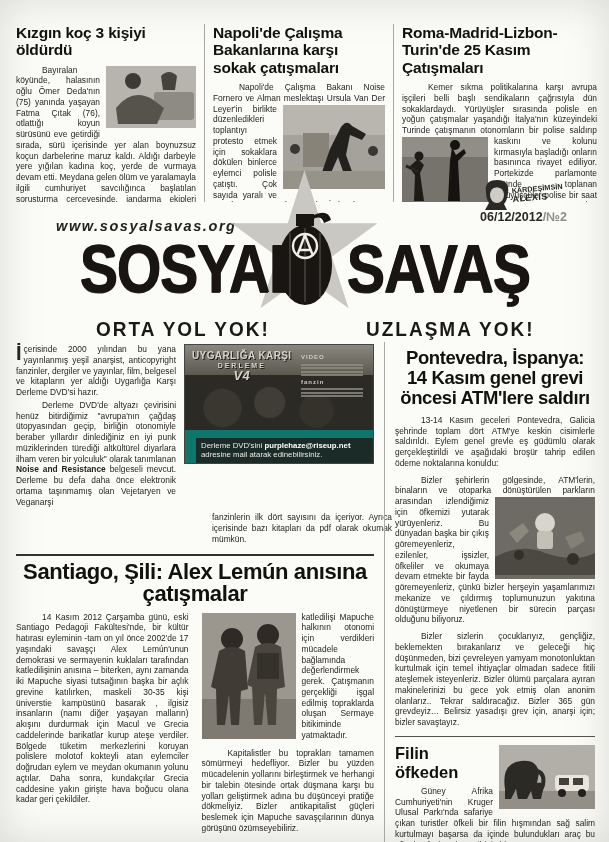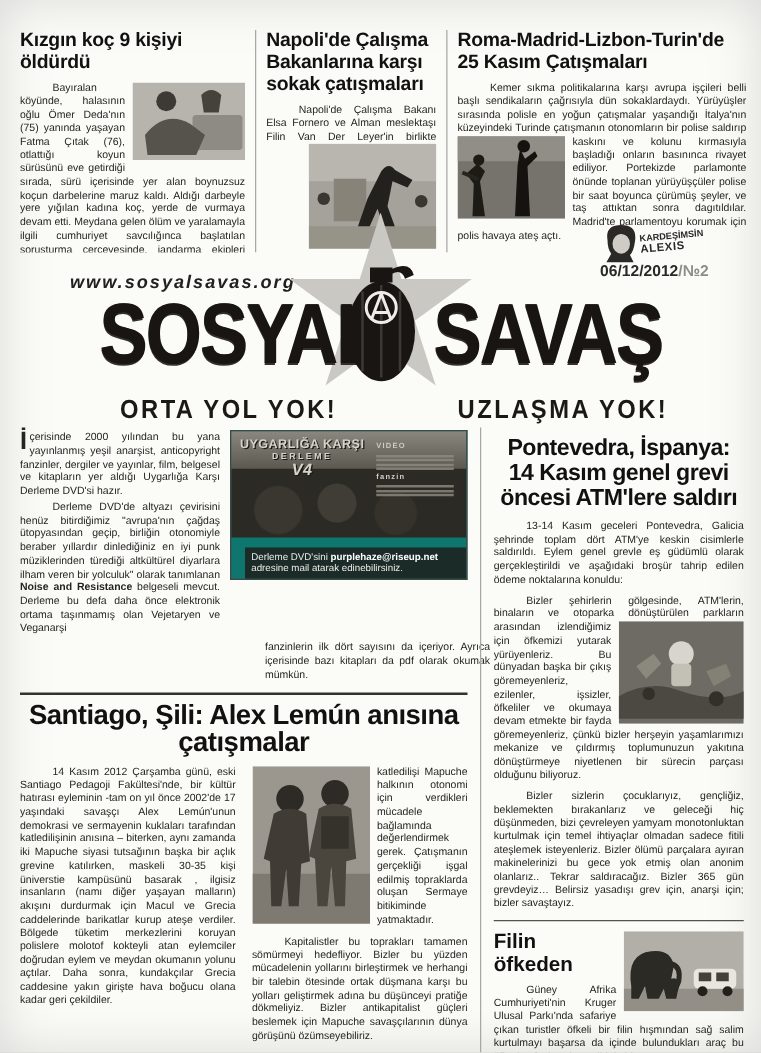--- a/index.html
+++ b/index.html
@@ -6,21 +6,21 @@
   .page{
     width:609px;height:842px;position:relative;margin:0 auto;
     background:#fbfbf8;overflow:hidden;color:#1e1c1a;
     font-family:"Liberation Sans",sans-serif;
     box-shadow:inset 0 0 40px rgba(120,120,115,.25);
   }
   
   .toprow{display:flex;height:202px;overflow:hidden;padding:24px 12px 0 16px;box-sizing:border-box;}
   .tcol{padding:0 8px;box-sizing:border-box;overflow:hidden;}
   .tcol1{width:188px;padding-left:0;}
-  .tcol2{width:154px;border-left:1px solid #a9a7a2;border-right:1px solid #a9a7a2;}
+  .tcol2{width:190px;border-left:1px solid #a9a7a2;border-right:1px solid #a9a7a2;}
   .tcol3{flex:1;padding-right:0;}
   h3.thead{margin:0 0 6px;font-size:15.5px;line-height:1.12;color:#121110;letter-spacing:-.2px;}
   .body{font-size:8.4px;line-height:1.28;text-align:justify;margin:0;color:#262421;}
   .ind{text-indent:26px;}
   .ph{display:block;}
   .fr{float:right;margin:1px 0 3px 6px;}
   .fl{float:left;margin:1px 6px 3px 0;}
   
   .mast{position:relative;height:140px;}
   .mast-url{position:absolute;left:56px;top:16px;font-size:14.5px;font-weight:bold;letter-spacing:1.6px;color:#232120;font-style:italic;}
@@ -73,37 +73,37 @@
   .clearfix::after{content:"";display:table;clear:both;}
 </style>
 </head>
 <body>
 
 <div class="page">
 
   <div class="toprow">
 
     <div class="tcol tcol1">
-      <h3 class="thead">Kızgın koç 9 kişiyi öldürdü</h3>
+      <h3 class="thead">Kızgın koç 3 kişiyi öldürdü</h3>
       <p class="body ind clearfix">
         <svg class="ph fr" width="90" height="62" viewBox="0 0 90 62">
           <rect width="90" height="62" fill="#b7b4ae"></rect>
           <rect x="48" y="26" width="40" height="28" rx="3" fill="#8e8b84"></rect>
           <circle cx="27" cy="15" r="8" fill="#3d3a36"></circle>
           <path d="M10 42 q16 -20 36 -9 l12 9 -7 16 H12 z" fill="#56534c"></path>
           <path d="M55 10 q8 -8 16 0 l-2 14 h-12 z" fill="#45423c"></path>
         </svg>
         <span>Bayıralan köyünde, halasının oğlu Ömer Deda'nın (75) yanında yaşayan Fatma Çıtak (76), otlattığı koyun sürüsünü eve getirdiği sırada, sürü içerisinde yer alan boynuzsuz koçun darbelerine maruz kaldı. Aldığı darbeyle yere yığılan kadına koç, yerde de vurmaya devam etti. Meydana gelen ölüm ve yaralamayla ilgili cumhuriyet savcılığınca başlatılan soruşturma çerçevesinde, jandarma ekipleri ağılda ve olayın meydana geldiği çevrede incelemelerde bulundu ve koçun kafasındaki kan izlerinden örnek aldı. Öte yandan, soruşturma bitene kadar koçun ağılında gözetim altında tutularak, kesimine müsaade edilmediği öğrenildi.</span>
       </p>
     </div>
 
     <div class="tcol tcol2">
       <h3 class="thead">Napoli'de Çalışma Bakanlarına karşı sokak çatışmaları</h3>
       <p class="body ind clearfix">
-        <span>Napoli'de Çalışma Bakanı Elsa Fornero ve Alman meslektaşı Filin Van Der Leyer'in</span>
+        <span>Napoli'de Çalışma Bakanı Noise Fornero ve Alman meslektaşı Ursula Van Der Leyer'in</span>
         <svg class="ph fr" width="102" height="84" viewBox="0 0 102 84">
           <rect width="102" height="84" fill="#a5a29c"></rect>
           <rect x="0" y="0" width="102" height="30" fill="#b9b6b0"></rect>
           <rect x="20" y="28" width="26" height="34" fill="#878379"></rect>
           <path d="M58 22 q6 -8 11 -1 l14 8 -4 6 -12 -5 -4 20 8 22 h-9 l-7 -20 -8 18 h-9 l9 -26 z" fill="#23211d"></path>
           <circle cx="12" cy="44" r="5" fill="#3a3733"></circle>
           <circle cx="90" cy="46" r="5" fill="#3a3733"></circle>
           <rect x="0" y="66" width="102" height="18" fill="#969389"></rect>
         </svg>
         <span>birlikte düzenledikleri toplantıyı protesto etmek için sokaklara dökülen binlerce eylemci polisle çatıştı. Çok sayıda yaralı ve gözaltı var. Son haftalarda İtalya'da artan sosyal gerilim, yer yer sokak çatışmalarında patlak veriyor. Hükümetin kemer sıkma politikalarına karşı büyüyen rahatsızlık günden güne artıyor.</span>

